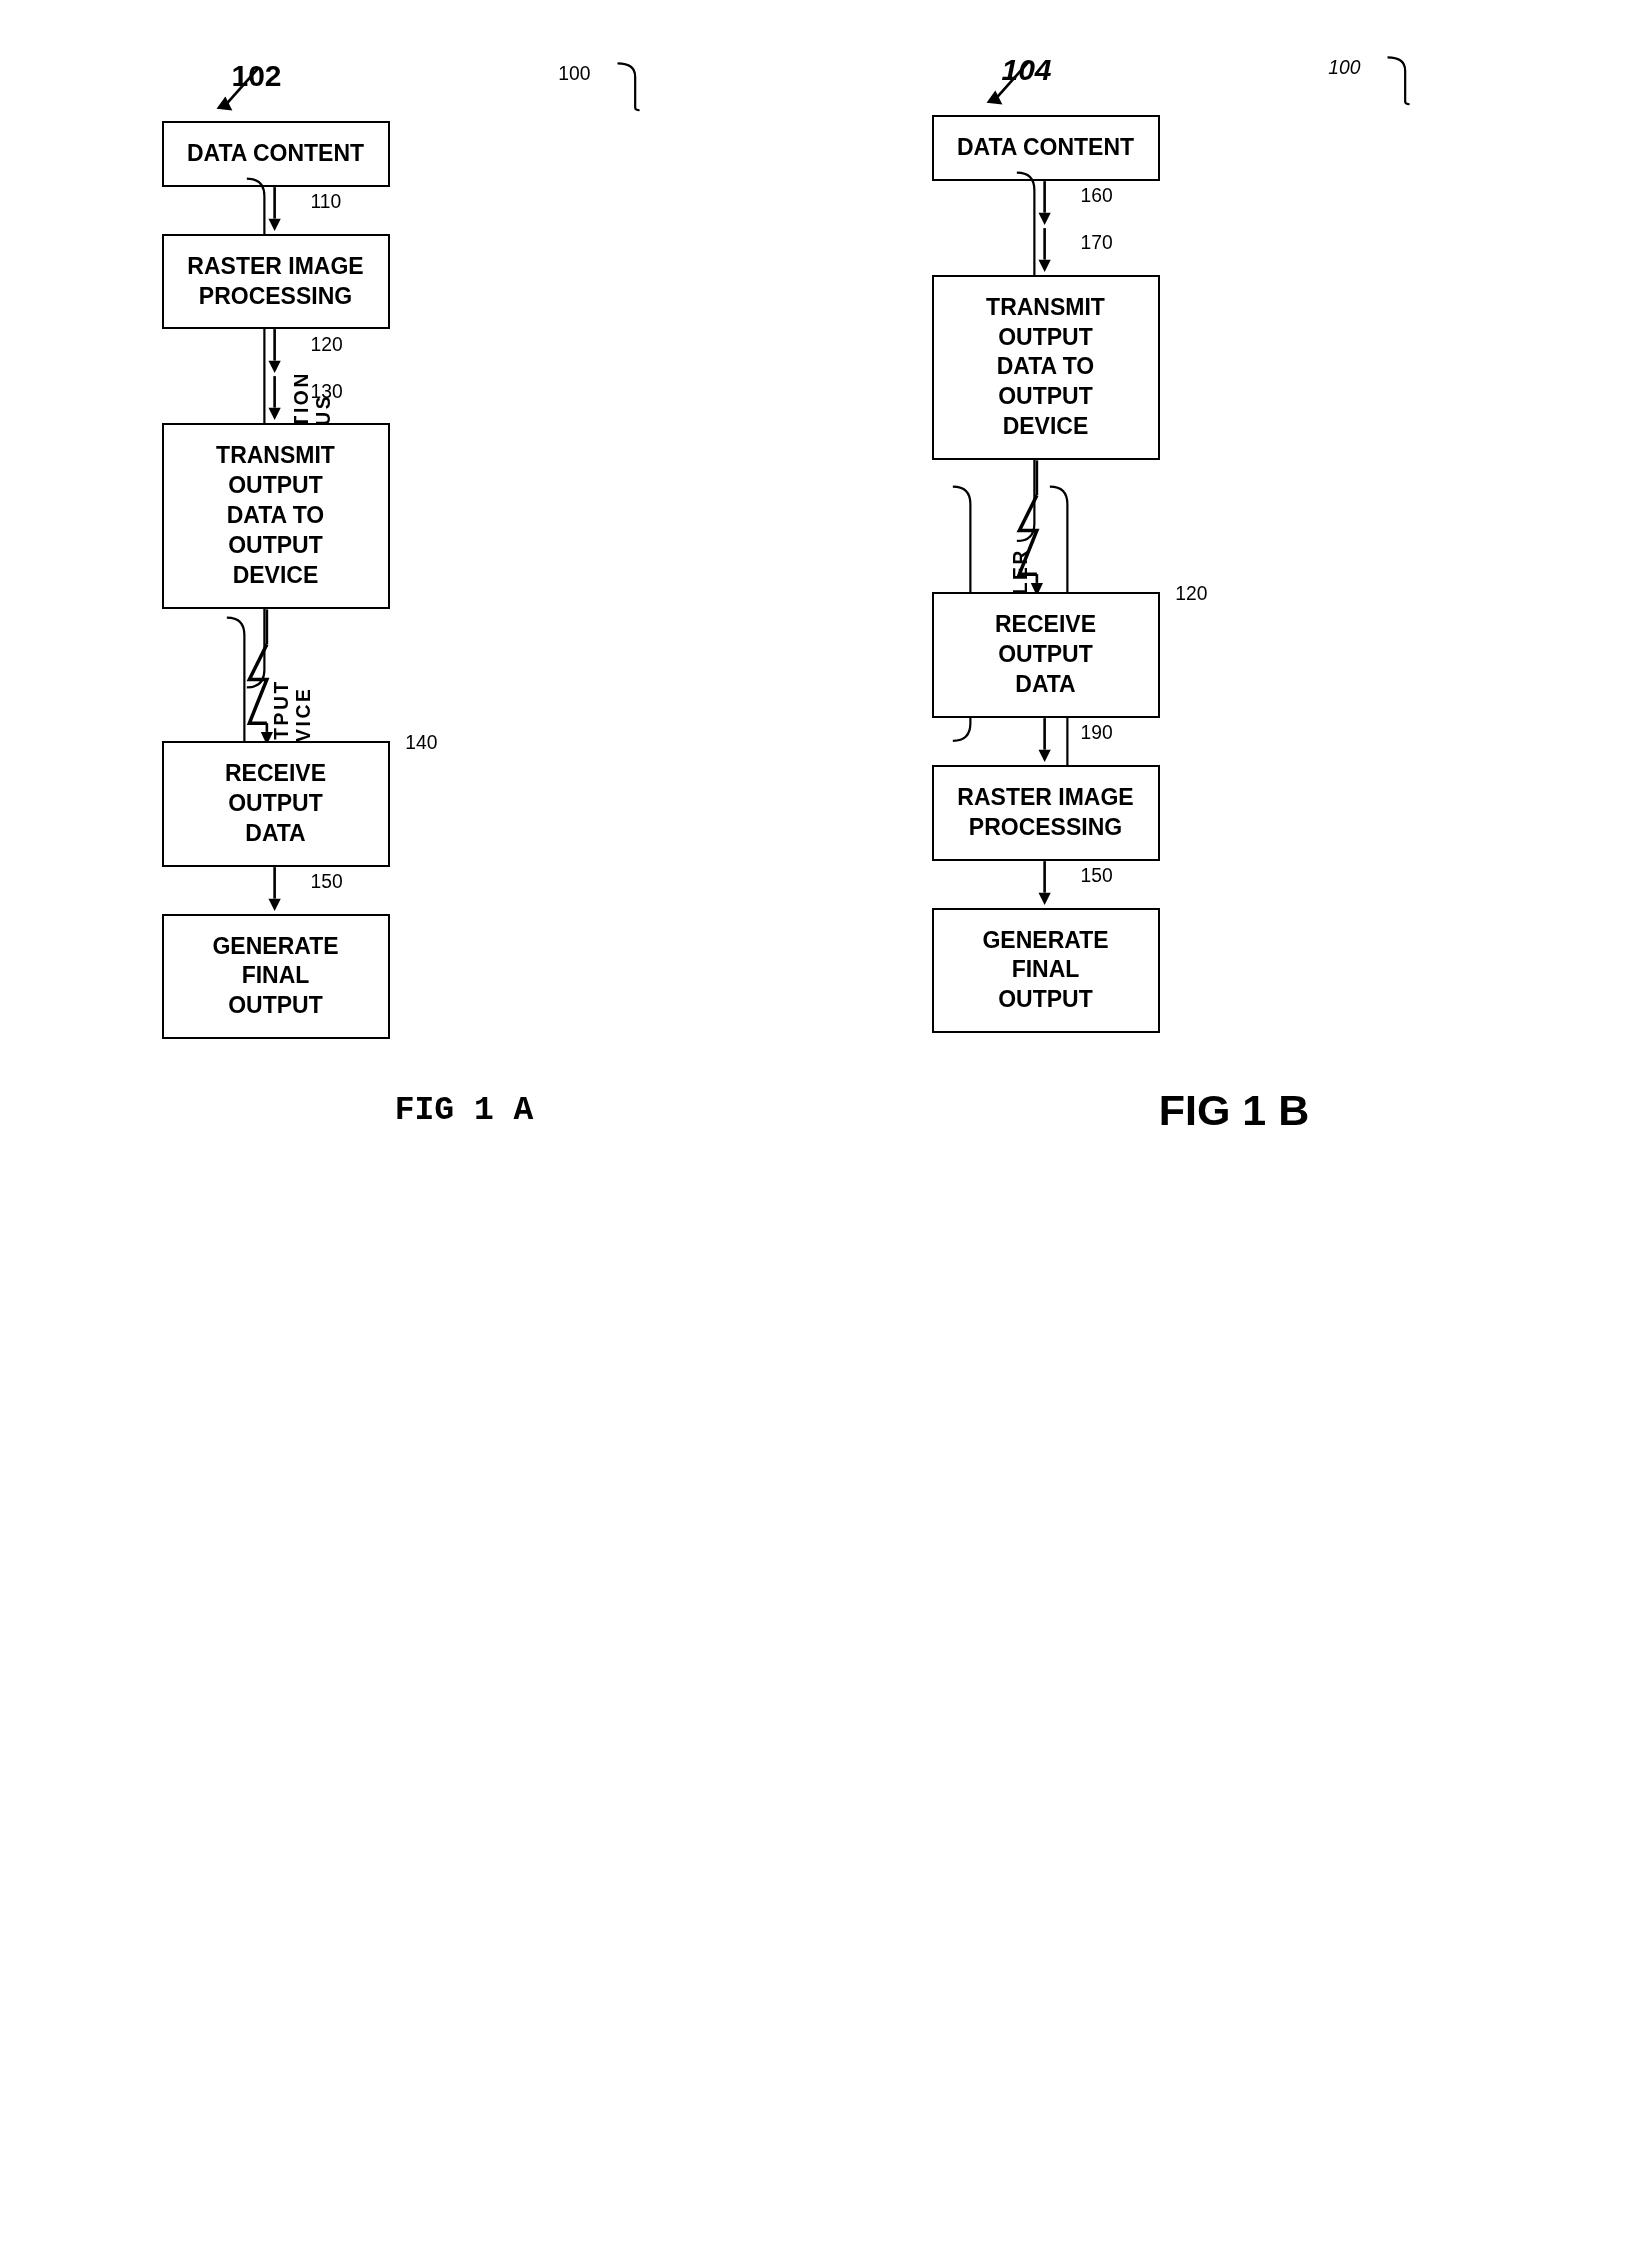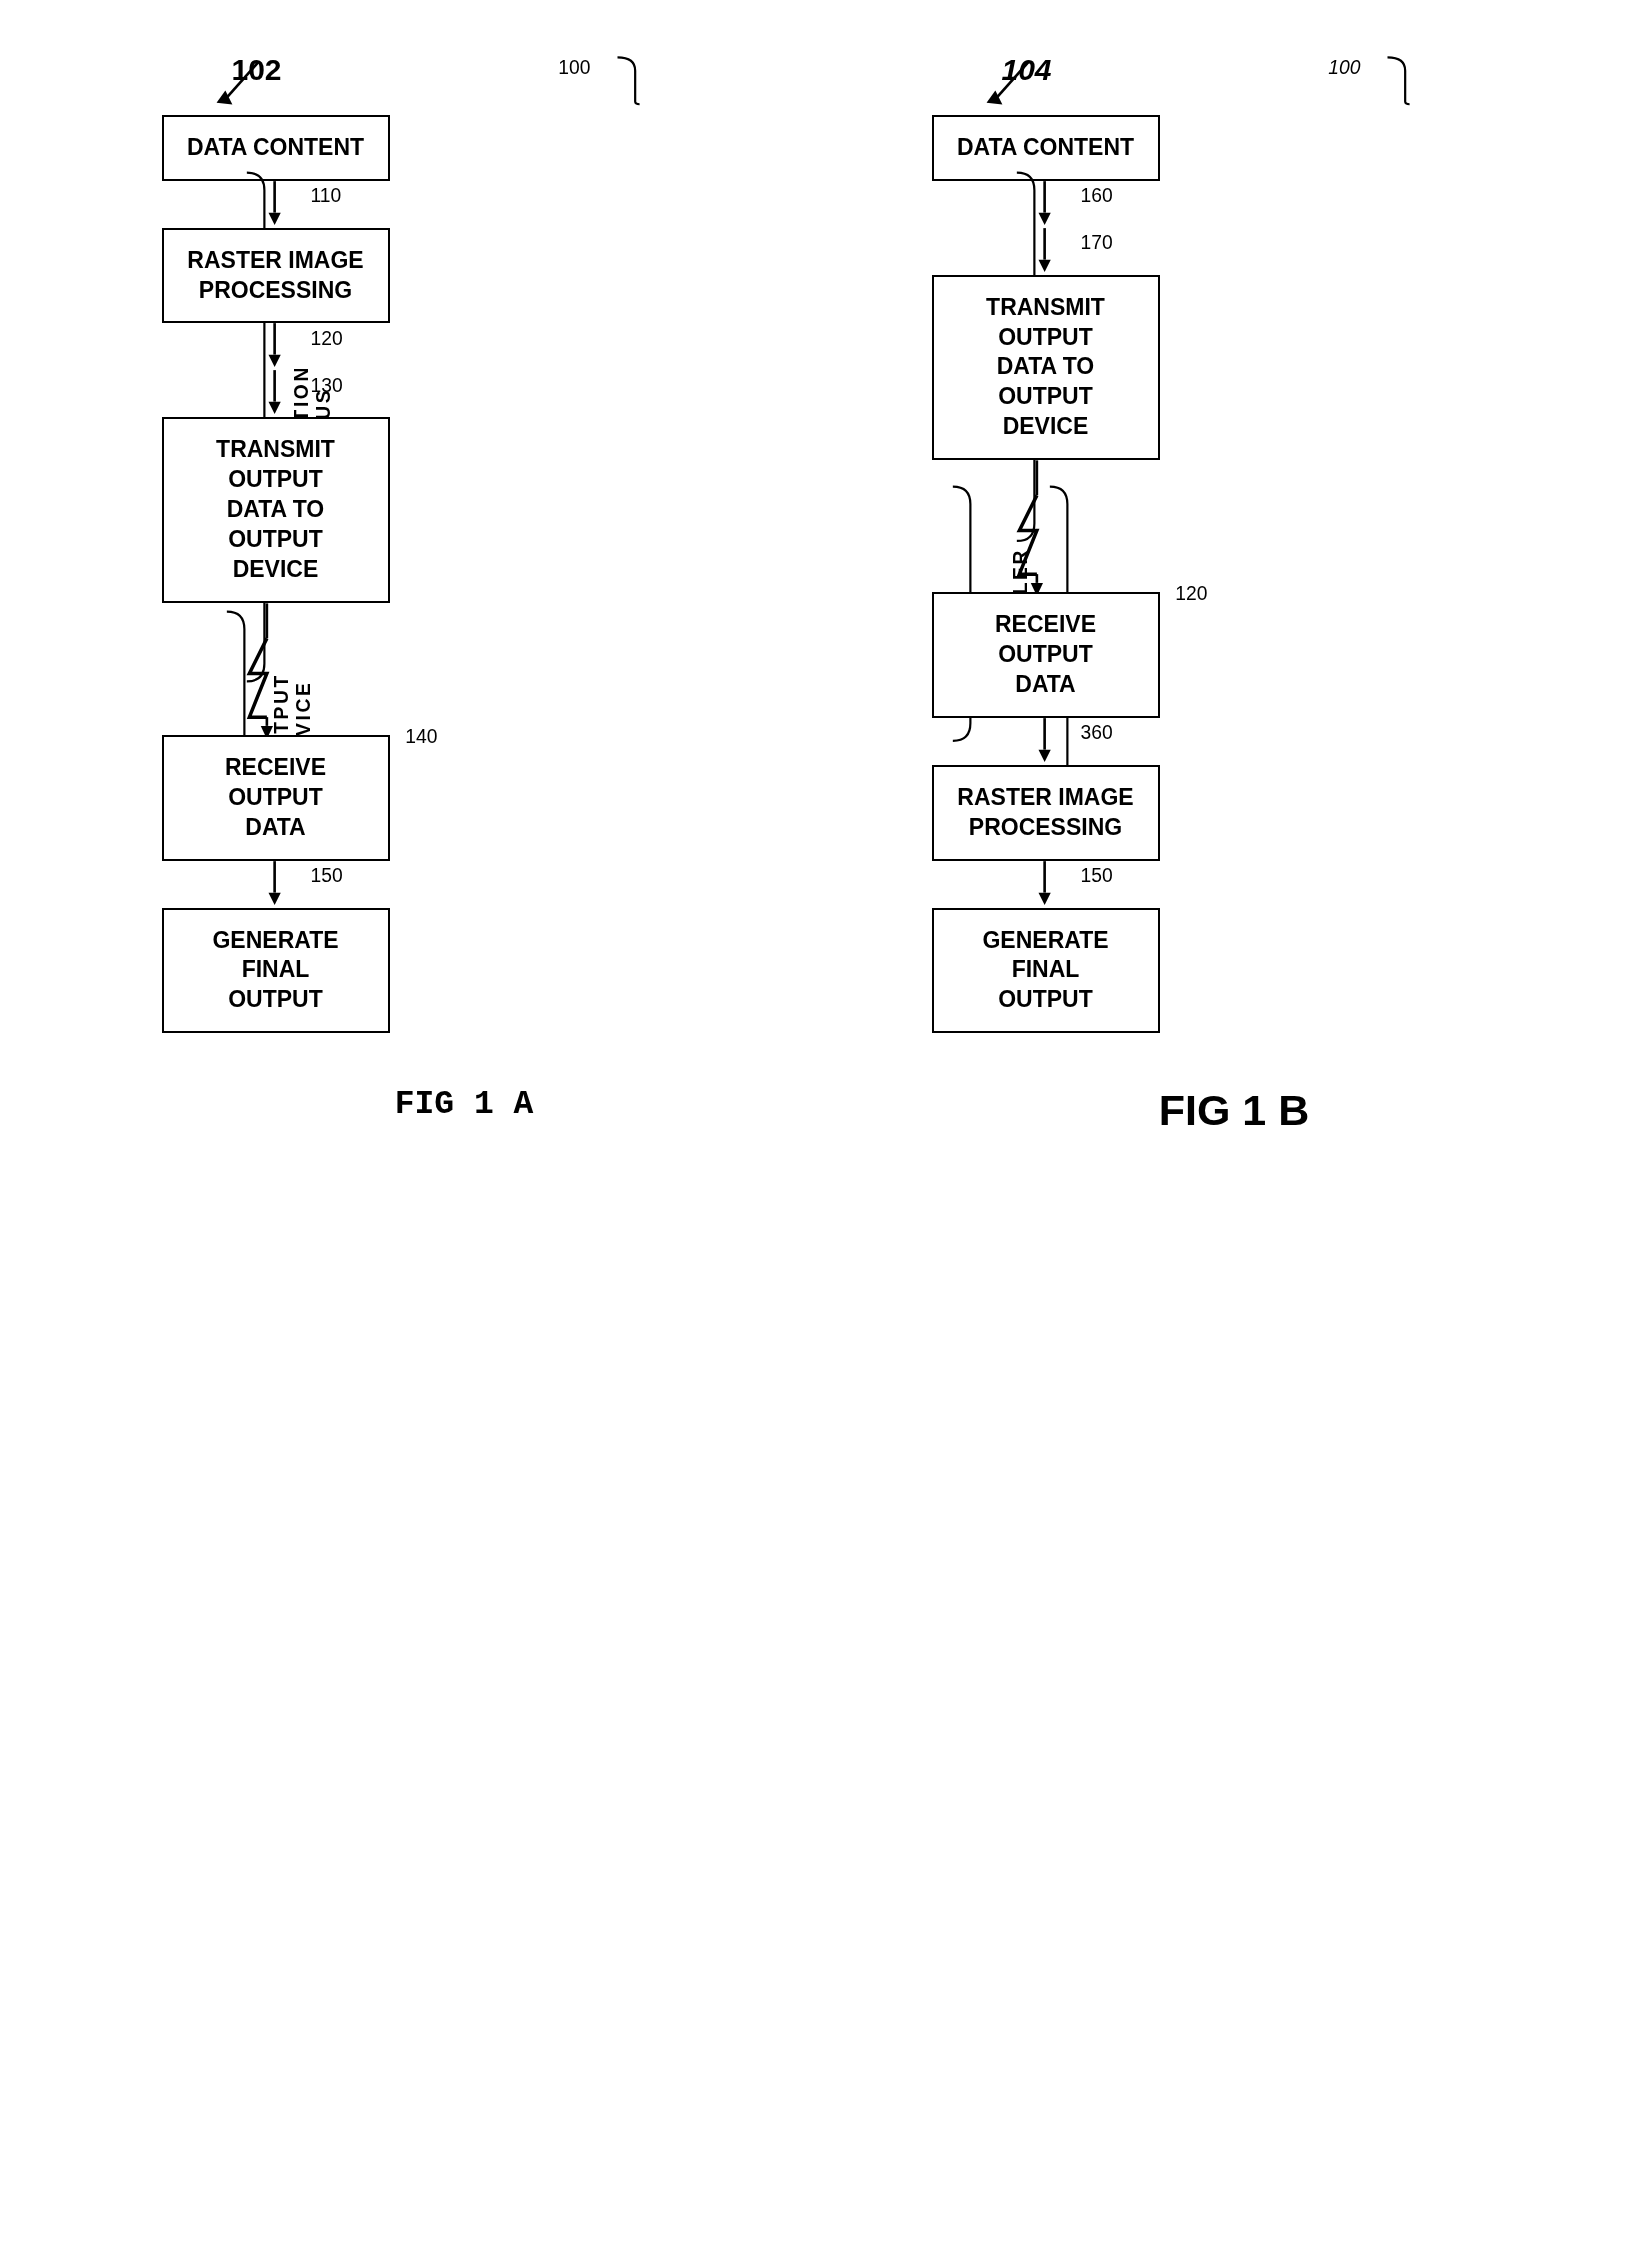--- a/index.html
+++ b/index.html
@@ -11,20 +11,21 @@
       position: relative;
       overflow-x: hidden;
     }
 
     .page-content {
       display: flex;
       flex-direction: row;
       justify-content: space-around;
       padding: 53px 70px 70px 70px;
       gap: 35px;
+      align-items: center;
     }
 
     .flow-box {
       border: 2.6px solid #000;
       padding: 16px 17.6px;
       text-align: center;
       font-size: 23px;
       font-weight: bold;
       line-height: 1.3;
       width: 228px;
@@ -209,21 +210,21 @@
         </svg>
         <div style="position:absolute; right:-40px; top:132px; writing-mode:vertical-rl; transform:rotate(180deg); font-size:19.3px; font-weight:bold; letter-spacing:2.6px;">OUTPUT DEVICE</div>
       </div>
 
       <div style="position:relative; margin-left:53px;">
         <span style="position:absolute; right:-48px; top:-8.8px; font-size:19.3px;">120</span>
         <div class="flow-box" style="margin-left:0; min-height:79px;">RECEIVE OUTPUT<br>DATA</div>
       </div>
 
       <div style="position:relative;">
-        <span style="position:absolute; left:202px; top:4.4px; font-size:19.3px;">360</span>
+        <span style="position:absolute; left:202px; top:4.4px; font-size:19.3px;">190</span>
         <svg width="70" height="44" style="margin-left:156px;" viewBox="0 0 80 50">
           <line x1="11" y1="0" x2="11" y2="36" stroke="#000" stroke-width="3"></line>
           <polygon points="4,36 11,50 18,36" fill="#000"></polygon>
         </svg>
       </div>
 
       <div style="position:relative; margin-left:53px;">
         <div class="flow-box" style="margin-left:0; min-height:79px;">RASTER IMAGE<br>PROCESSING</div>
       </div>
 

